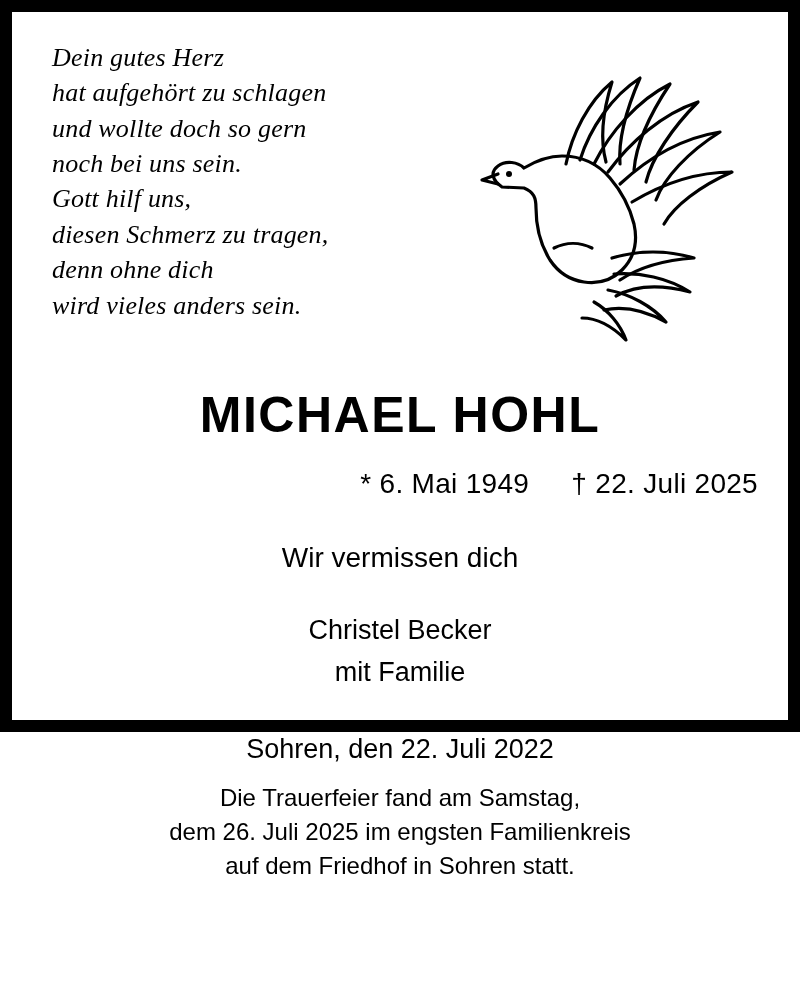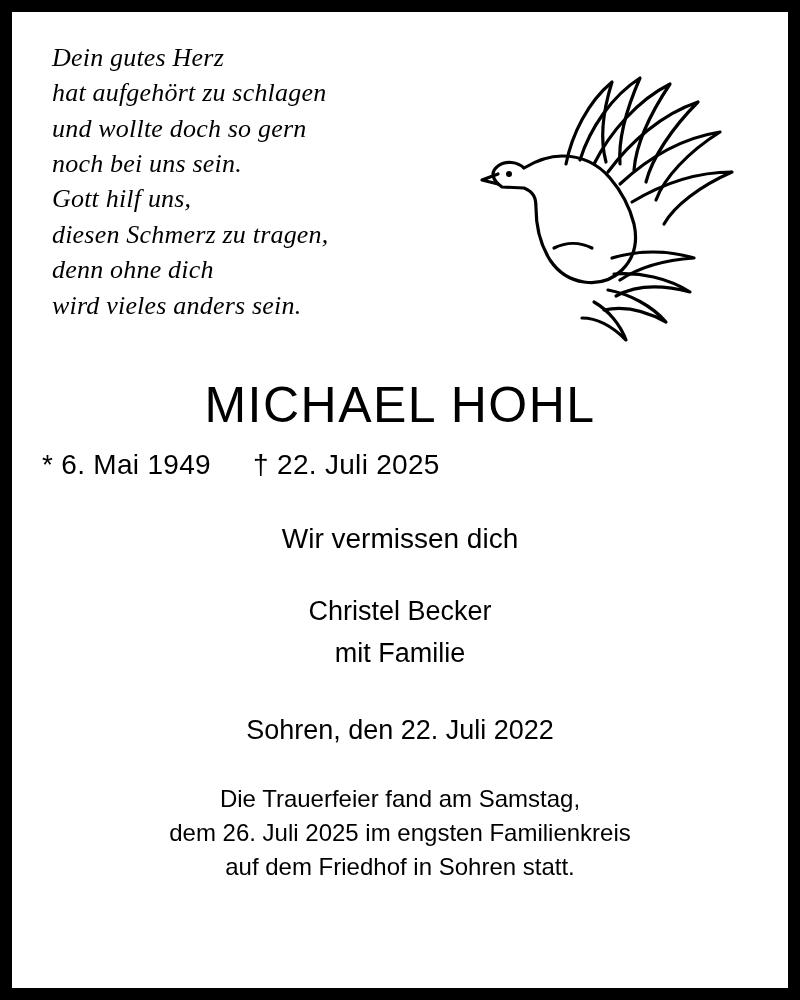--- a/index.html
+++ b/index.html
@@ -10,21 +10,21 @@
   body {
     width: 800px;
     height: 1000px;
     font-family: "Liberation Sans", sans-serif;
     color: #000000;
     overflow: hidden;
   }
   .obituary {
     box-sizing: border-box;
     width: 800px;
-    height: 1000px;
+    height: 732px;
     background: #000000;
     padding: 10px;
   }
   .inner-frame {
     box-sizing: border-box;
     width: 100%;
     height: 100%;
     background: #ffffff;
     border: 2px solid #000000;
     padding: 22px 30px 18px 30px;
@@ -53,28 +53,28 @@
     height: 310px;
   }
   .dove svg {
     width: 100%;
     height: 100%;
     display: block;
   }
   .name {
     text-align: center;
     font-size: 50px;
-    font-weight: normal;
+    font-weight: bold;
     letter-spacing: 1.5px;
-    margin-top: 12px;
+    margin-top: 22px;
   }
   .dates {
-    text-align: left;
+    text-align: right;
     font-size: 28px;
-    margin-top: 15px;
+    margin-top: 24px;
     letter-spacing: 0.3px;
   }
   .dates .sep {
     display: inline-block;
     width: 26px;
   }
   .missing {
     text-align: center;
     font-size: 28px;
     font-weight: normal;
@@ -91,21 +91,21 @@
     font-size: 27px;
     margin-top: 40px;
   }
   .place-line b {
     font-weight: normal;
   }
   .footer {
     text-align: center;
     font-size: 24px;
     line-height: 1.42;
-    margin-top: 36px;
+    margin-top: 16px;
     white-space: pre-line;
   }
 </style>
 </head>
 <body>
 
 <div class="obituary">
   <div class="inner-frame">
 
     <div class="top-section">

